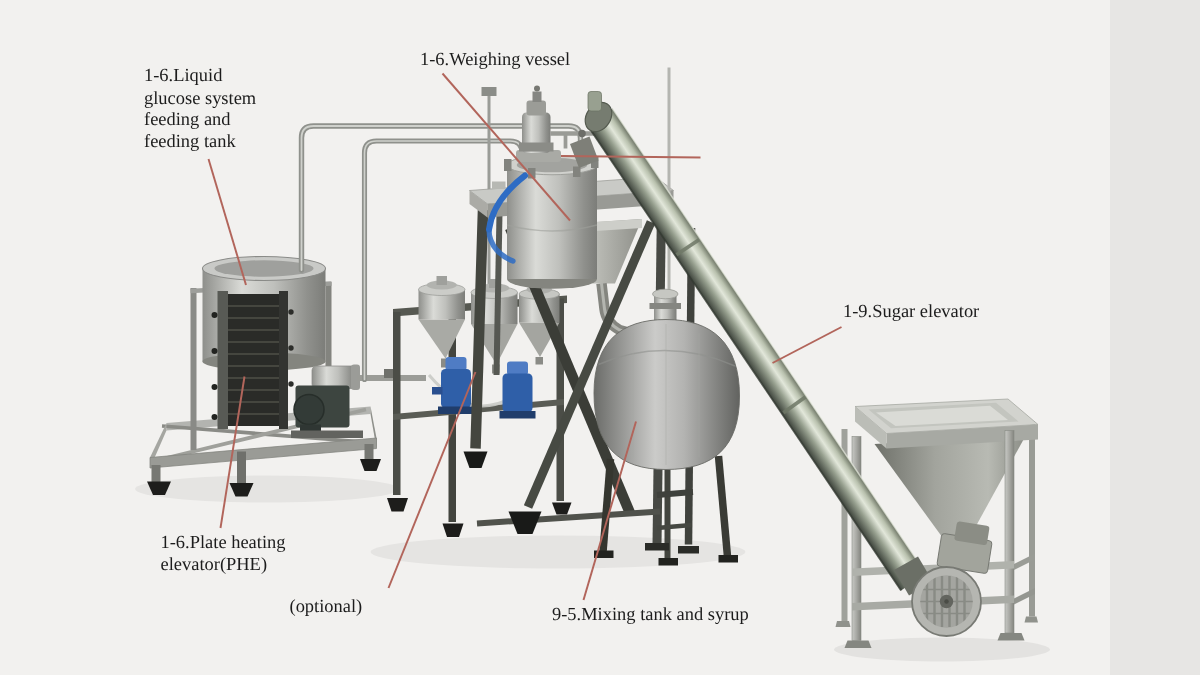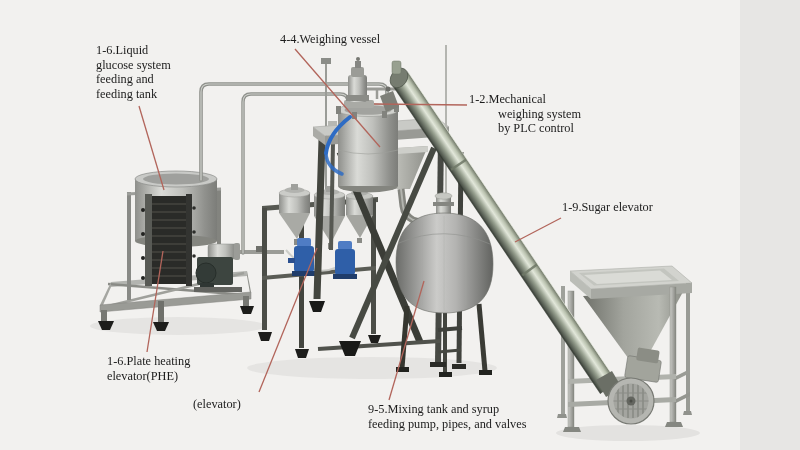--- a/index.html
+++ b/index.html
@@ -326,40 +326,34 @@
 </svg>
 
 <div class="label" style="left:96px;top:43px;">
   <span class="ln">1-6.Liquid</span>
   <span class="ln">glucose system</span>
   <span class="ln">feeding and</span>
   <span class="ln">feeding tank</span>
 </div>
 
 <div class="label" style="left:280px;top:32px;">
-  <span class="ln">4-4.Weighing vessel</span>
-</div>
-
-<div class="label" style="left:469px;top:92px;">
-  <span class="ln">1-2.Mechanical</span>
-  <span class="ln ind">weighing system</span>
-  <span class="ln ind">by PLC control</span>
-</div>
+  <span class="ln">1-6.Weighing vessel</span>
+</div>
+
 
 <div class="label" style="left:562px;top:200px;">
   <span class="ln">1-9.Sugar elevator</span>
 </div>
 
 <div class="label" style="left:107px;top:354px;">
   <span class="ln">1-6.Plate heating</span>
   <span class="ln">elevator(PHE)</span>
 </div>
 
 <div class="label" style="left:193px;top:397px;">
-  <span class="ln">(elevator)</span>
+  <span class="ln">(optional)</span>
 </div>
 
 <div class="label" style="left:368px;top:402px;">
   <span class="ln">9-5.Mixing tank and syrup</span>
-  <span class="ln">feeding pump, pipes, and valves</span>
 </div>
 
 </div>
 
 </body></html>

